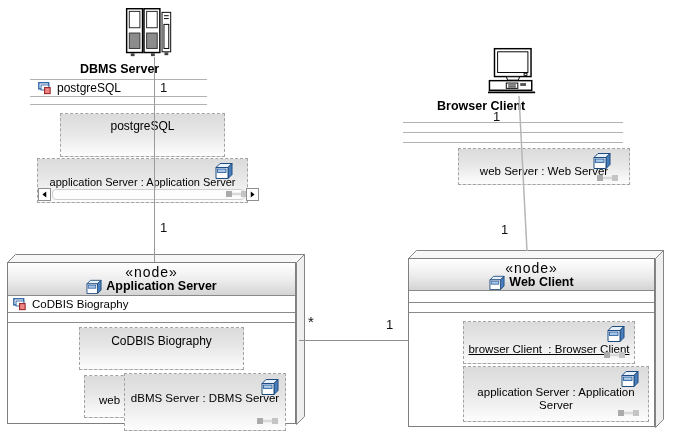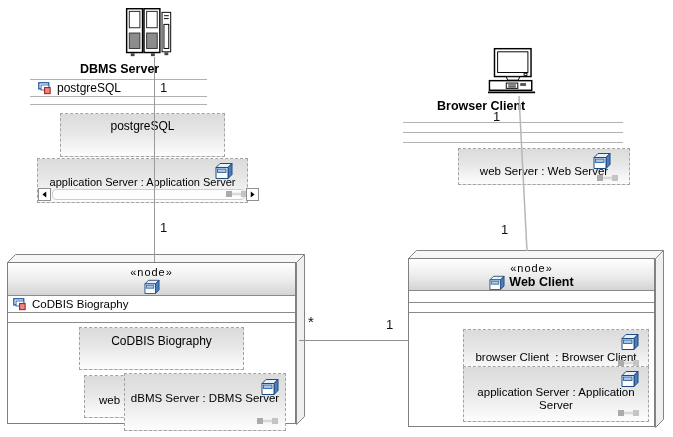--- a/index.html
+++ b/index.html
@@ -30,21 +30,21 @@
   .node-bevel { position:absolute; left:0; top:0; }
   .node-front {
     position:absolute; left:0; top:8px; box-sizing:border-box;
     background:#fff; border:1px solid #7f7f7f;
   }
   .node-header {
     box-sizing:border-box; text-align:center;
     background:linear-gradient(180deg,#ffffff 0%,#ececec 55%,#d4d4d4 100%);
     border-bottom:1px solid #8a8a8a; padding-top:3px;
   }
-  .stereotype { font-size:11px; letter-spacing:1px; line-height:13px; }
+  .stereotype { font-size:14px; letter-spacing:1px; line-height:13px; }
   .node-name { font-size:12.5px; font-weight:bold; line-height:15px; display:flex; align-items:center; justify-content:center; gap:4px; }
   .node-row { box-sizing:border-box; border-bottom:1px solid #8a8a8a; display:flex; align-items:center; gap:4px; padding-left:5px; font-size:11.5px; background:#fff; }
   .node-body { position:relative; background:#fff; }
   
   .mult { position:absolute; font-size:13px; line-height:15px; color:#111; background:transparent; }
   
   .sbtn { position:absolute; width:13px; height:13px; box-sizing:border-box; background:#fff; border:1px solid #8f8f8f; display:flex; align-items:center; justify-content:center; }
   .strack { position:absolute; box-sizing:border-box; background:#fdfdfd; border:1px solid #cfcfcf; border-radius:4px; }
   svg { display:block; }
   #connections { position:absolute; left:0; top:0; z-index:40; pointer-events:none; }
@@ -176,20 +176,21 @@
         <div class="stereotype">«node»</div>
         <div class="node-name">
           <span>
             <svg width="16" height="15" viewBox="0 0 18 17">
               <polygon points="1,5.5 5,1.5 17,1.5 13,5.5" fill="#e8f0fa" stroke="#1d4a80" stroke-width="1"></polygon>
               <polygon points="13,5.5 17,1.5 17,12.5 13,16.5" fill="#4a7ebb" stroke="#1d4a80" stroke-width="1"></polygon>
               <polygon points="1,5.5 13,5.5 13,16.5 1,16.5" fill="#fdfdfd" stroke="#1d4a80" stroke-width="1"></polygon>
               <rect x="2.4" y="7" width="8.6" height="3.4" fill="#aac8e8" stroke="#2a5e9e" stroke-width="0.9"></rect>
             </svg>
           </span>
+          <span>Application Server</span>
         </div>
       </div>
       <div class="node-row" style="height:17px;">
         <span>
           <svg width="15" height="13" viewBox="0 0 16 14">
             <rect x="0.8" y="0.8" width="10.6" height="6.6" fill="#fff" stroke="#2e64a8" stroke-width="1.5"></rect>
             <rect x="3.2" y="3.2" width="8.4" height="5.4" fill="#fff" stroke="#2e64a8" stroke-width="1"></rect>
             <rect x="7" y="6" width="6" height="6.5" fill="#ef8585" stroke="#9c2b2b" stroke-width="1.2"></rect>
           </svg>
         </span>
@@ -245,21 +246,21 @@
               <rect x="2.4" y="7" width="8.6" height="3.4" fill="#aac8e8" stroke="#2a5e9e" stroke-width="0.9"></rect>
             </svg>
           </span>
           <span>Web Client</span>
         </div>
       </div>
       <div class="node-row" style="height:12px;"></div>
       <div class="node-row" style="height:10px;"></div>
       <div class="node-body" style="height:113px;">
 
-        <div class="ibox" style="left:54px;top:16px;width:186px;height:43px;">
+        <div class="ibox" style="left:54px;top:8px;width:172px;height:43px;text-decoration:underline;">
           <span class="comp-icon" style="right:9px;top:3px;">
             <svg width="18" height="17" viewBox="0 0 18 17">
               <polygon points="1,5.5 5,1.5 17,1.5 13,5.5" fill="#e8f0fa" stroke="#1d4a80" stroke-width="1"></polygon>
               <polygon points="13,5.5 17,1.5 17,12.5 13,16.5" fill="#4a7ebb" stroke="#1d4a80" stroke-width="1"></polygon>
               <polygon points="1,5.5 13,5.5 13,16.5 1,16.5" fill="#fdfdfd" stroke="#1d4a80" stroke-width="1"></polygon>
               <rect x="2.4" y="7" width="8.6" height="3.4" fill="#aac8e8" stroke="#2a5e9e" stroke-width="0.9"></rect>
             </svg>
           </span>
           <span class="ibox-label" style="margin-top:21px;">browser Client  : Browser Client</span>
           <span class="adorn" style="right:8px;bottom:4px;">

